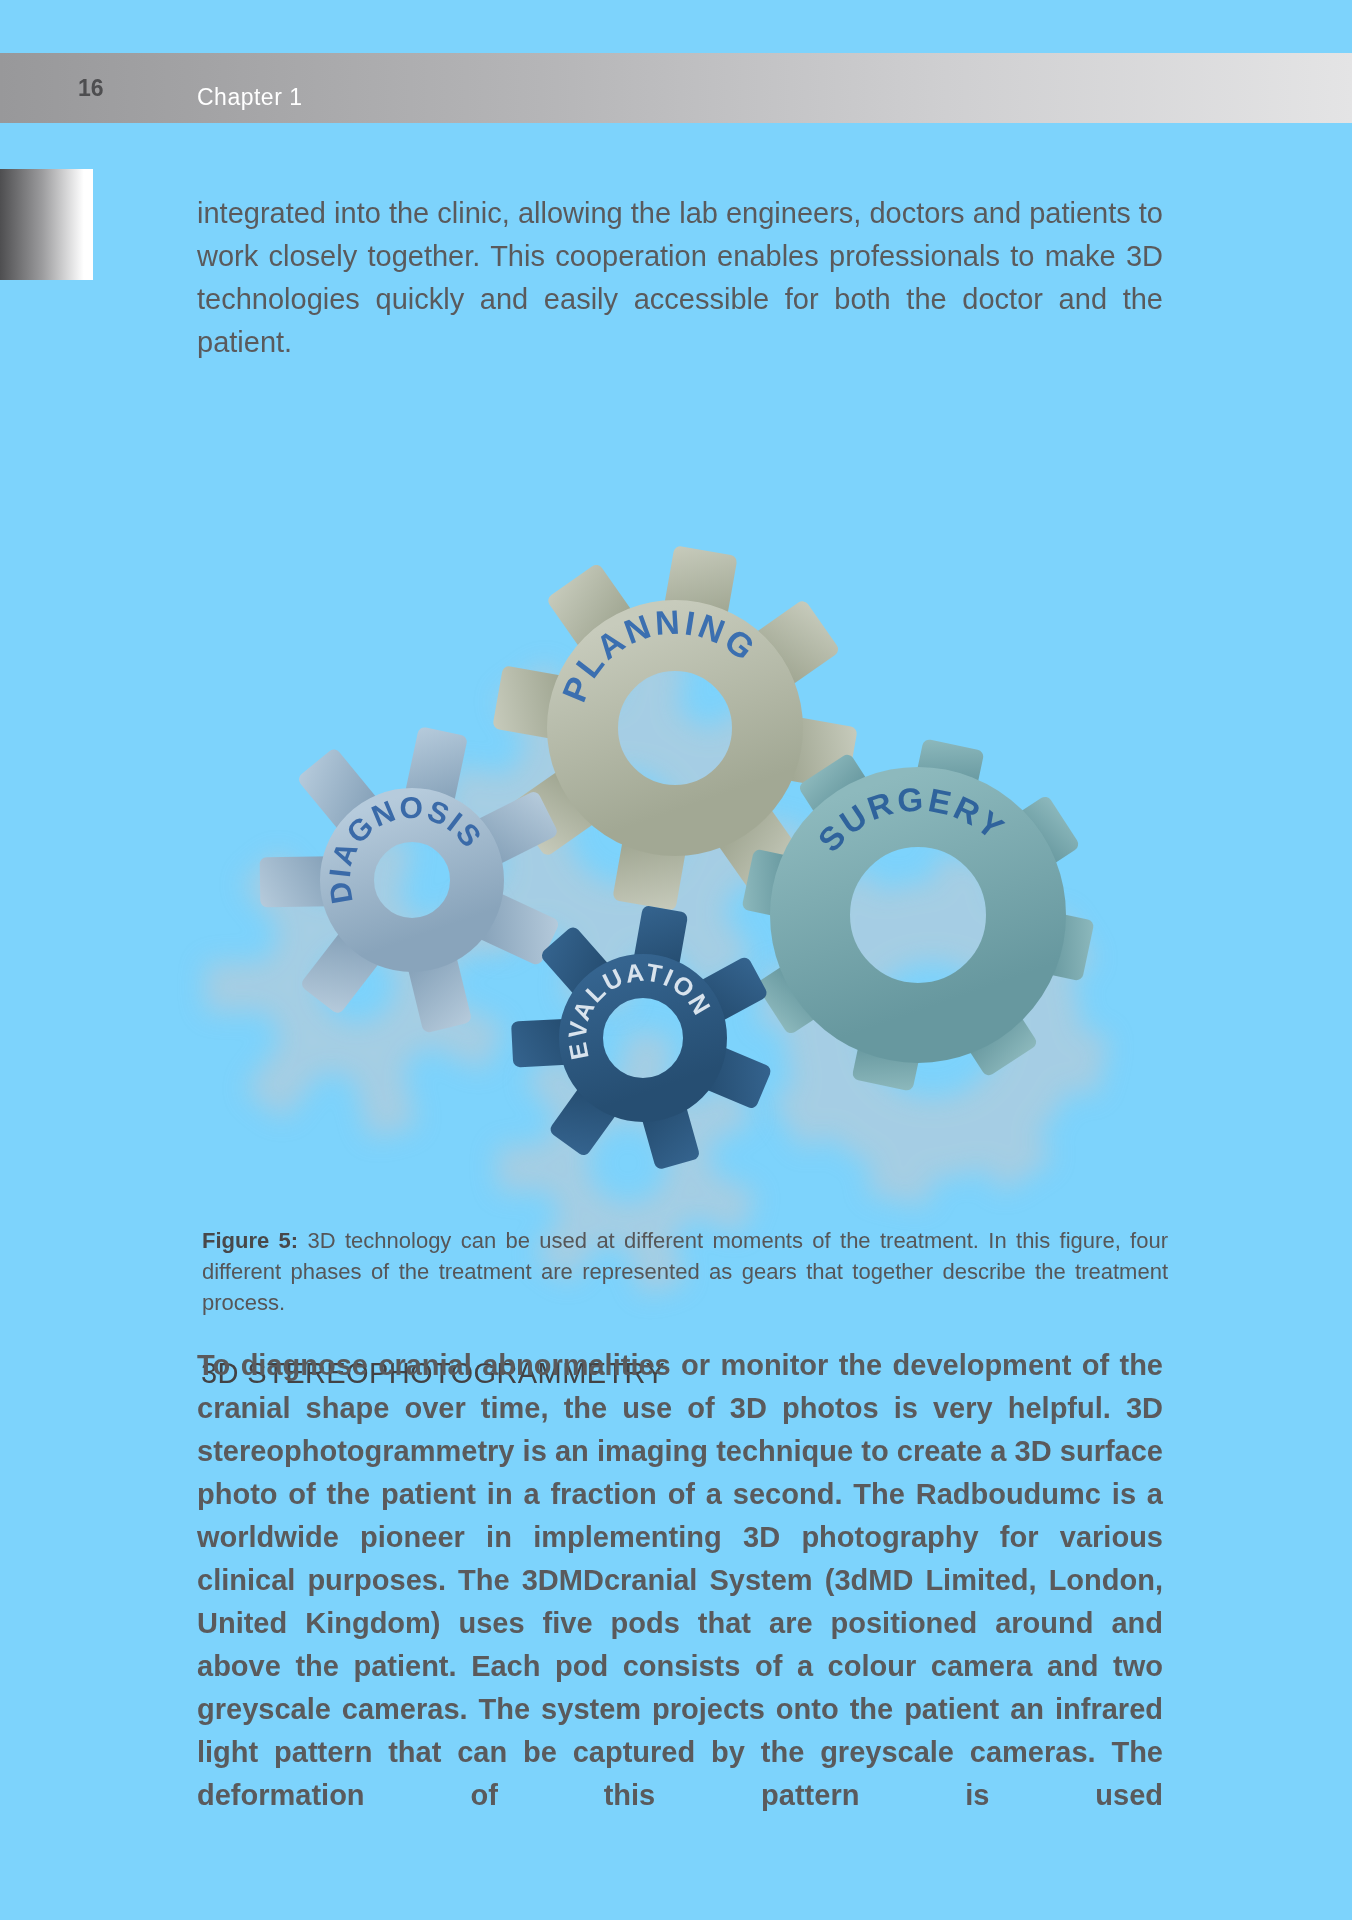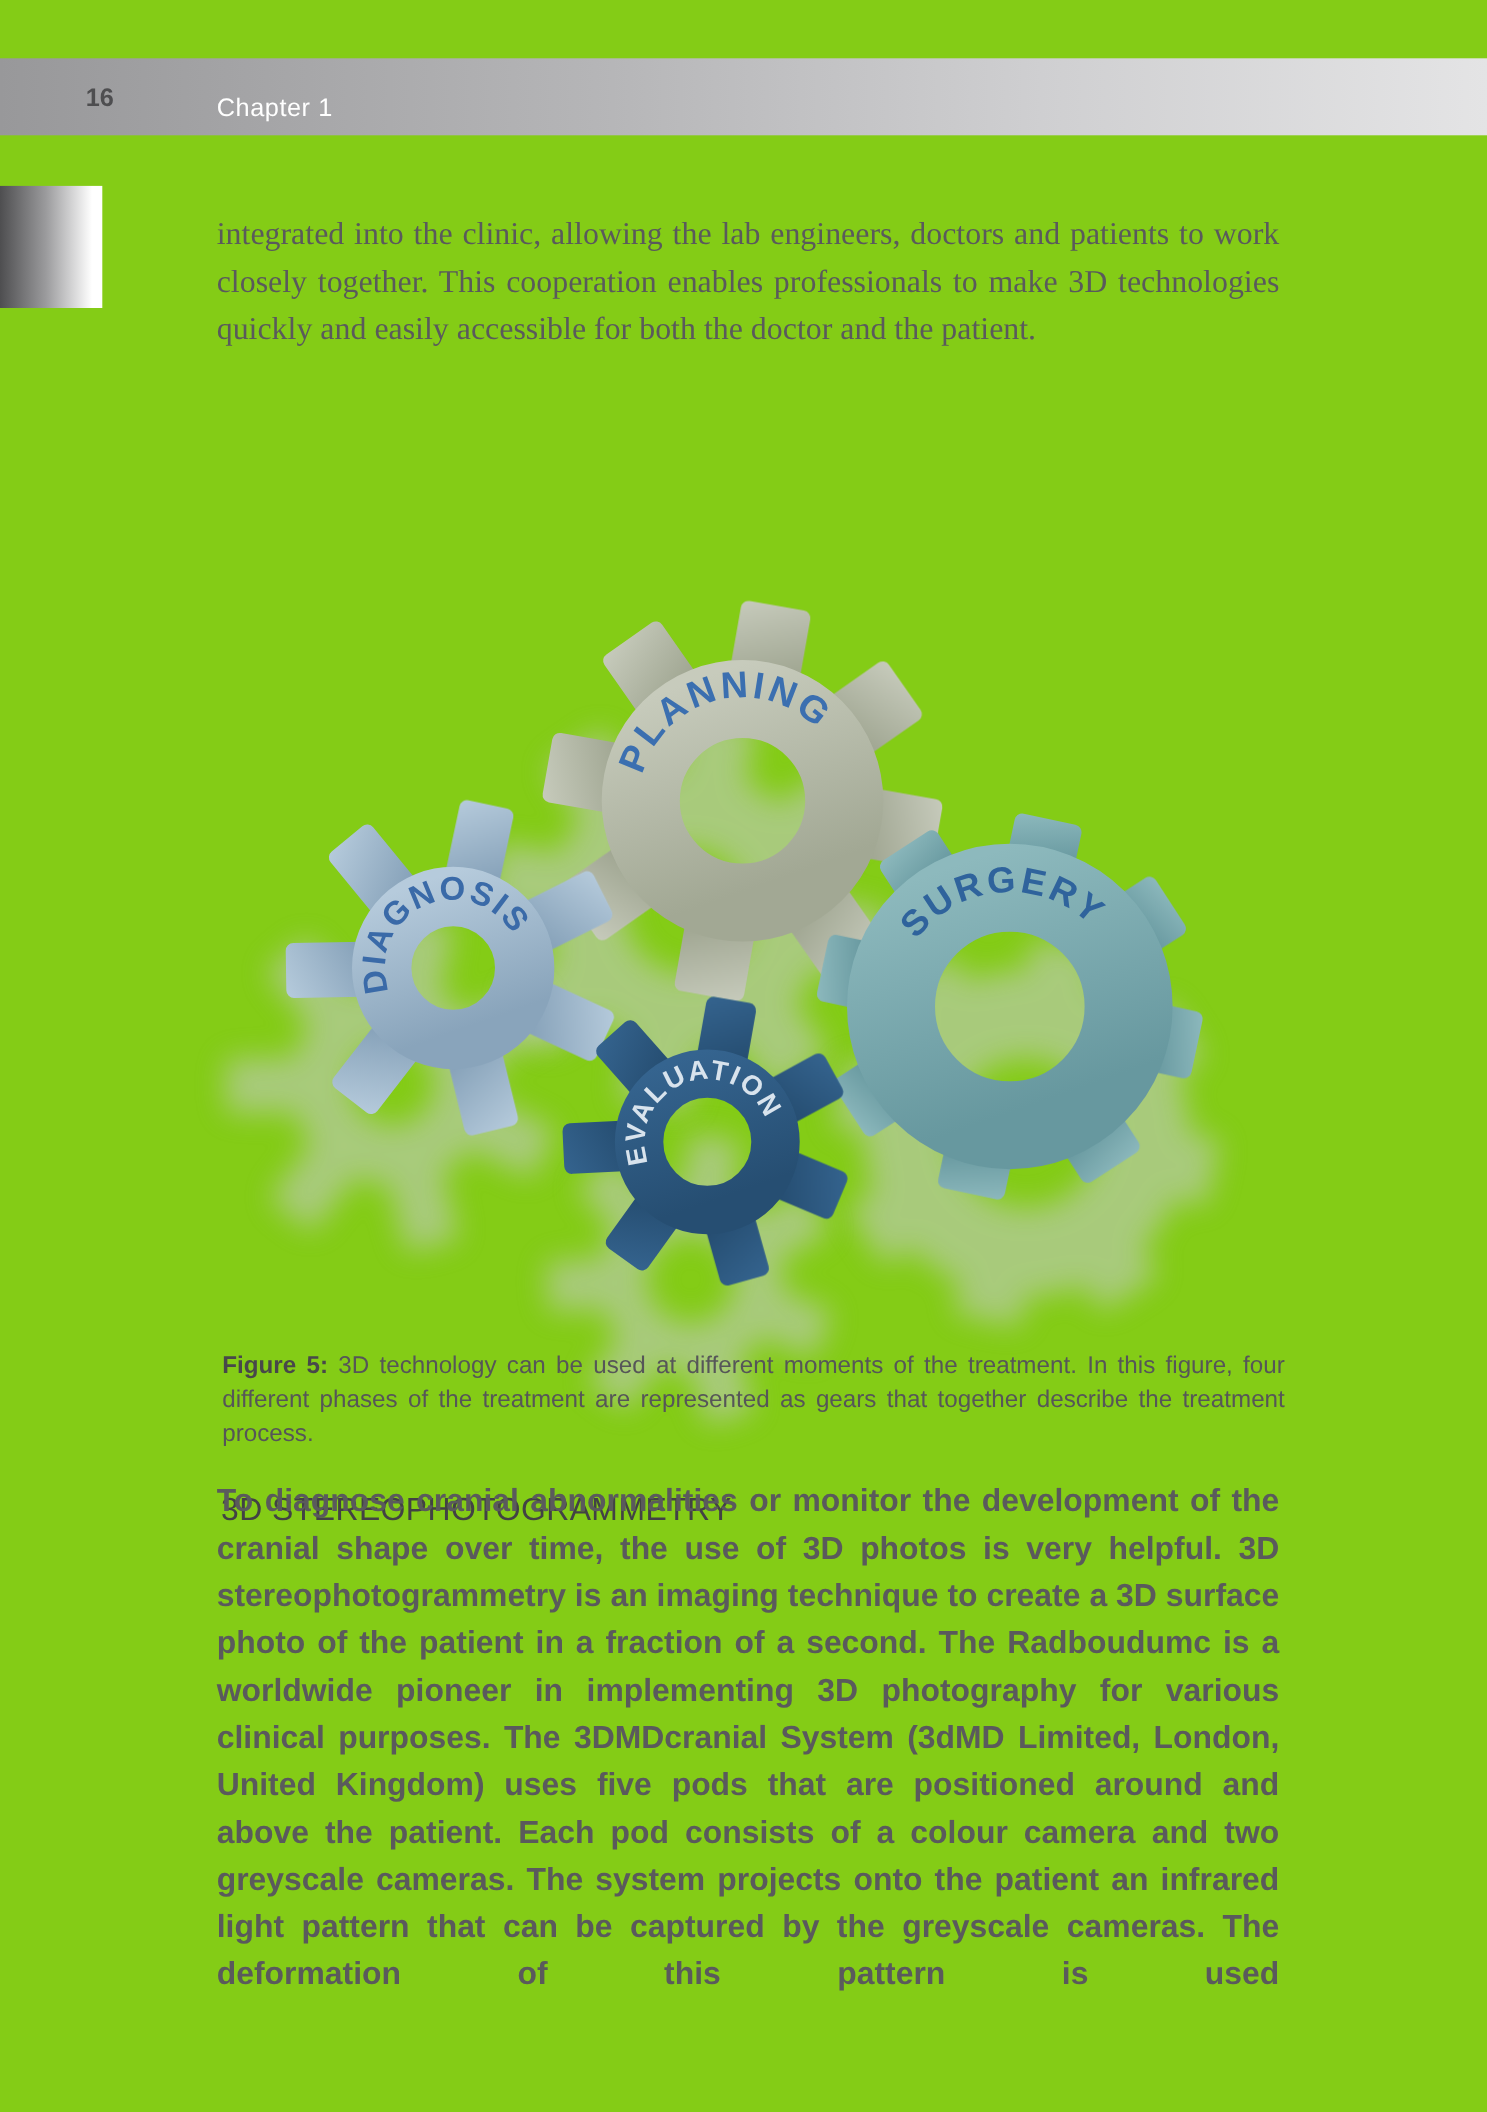--- a/index.html
+++ b/index.html
@@ -1,20 +1,20 @@
 <!DOCTYPE html>
 <html><head>
 <meta charset="utf-8">
 <style>
   html,body{margin:0;padding:0;background:#ffffff;}
   .page{
     position:relative;
     width:1352px;
     height:1920px;
-    background:#84cc16;
+    background:#7dd3fc;
     overflow:hidden;
     font-family:"Liberation Sans", sans-serif;
   }
   .chapter-bar{
     position:absolute;
     left:0; top:53px;
     width:1352px; height:70px;
     background:linear-gradient(90deg,#98989a 0%,#b5b5b7 40%,#cfcfd1 70%,#e4e4e5 100%);
   }
   .page-num{
@@ -36,21 +36,21 @@
     background:linear-gradient(90deg,#4e4e50 0%,#9b9b9d 45%,#ffffff 90%);
   }
   .bodytext{
     position:absolute;
     left:197px; width:966px;
     margin:0;
     font-size:29px; line-height:43px;
     color:#5a5a5c;
     text-align:justify;
   }
-  .p1{ top:192px;font-family:Liberation Serif, serif; }
+  .p1{ top:192px; }
   .p2{ top:365px; }
   .p3{ top:1344px; text-align-last:justify;font-weight:bold; }
   #gears-svg{
     position:absolute; left:0; top:0;
     width:1352px; height:1920px;
     pointer-events:none;
   }
   .caption{
     position:absolute;
     left:197px; top:1220px; width:966px;

